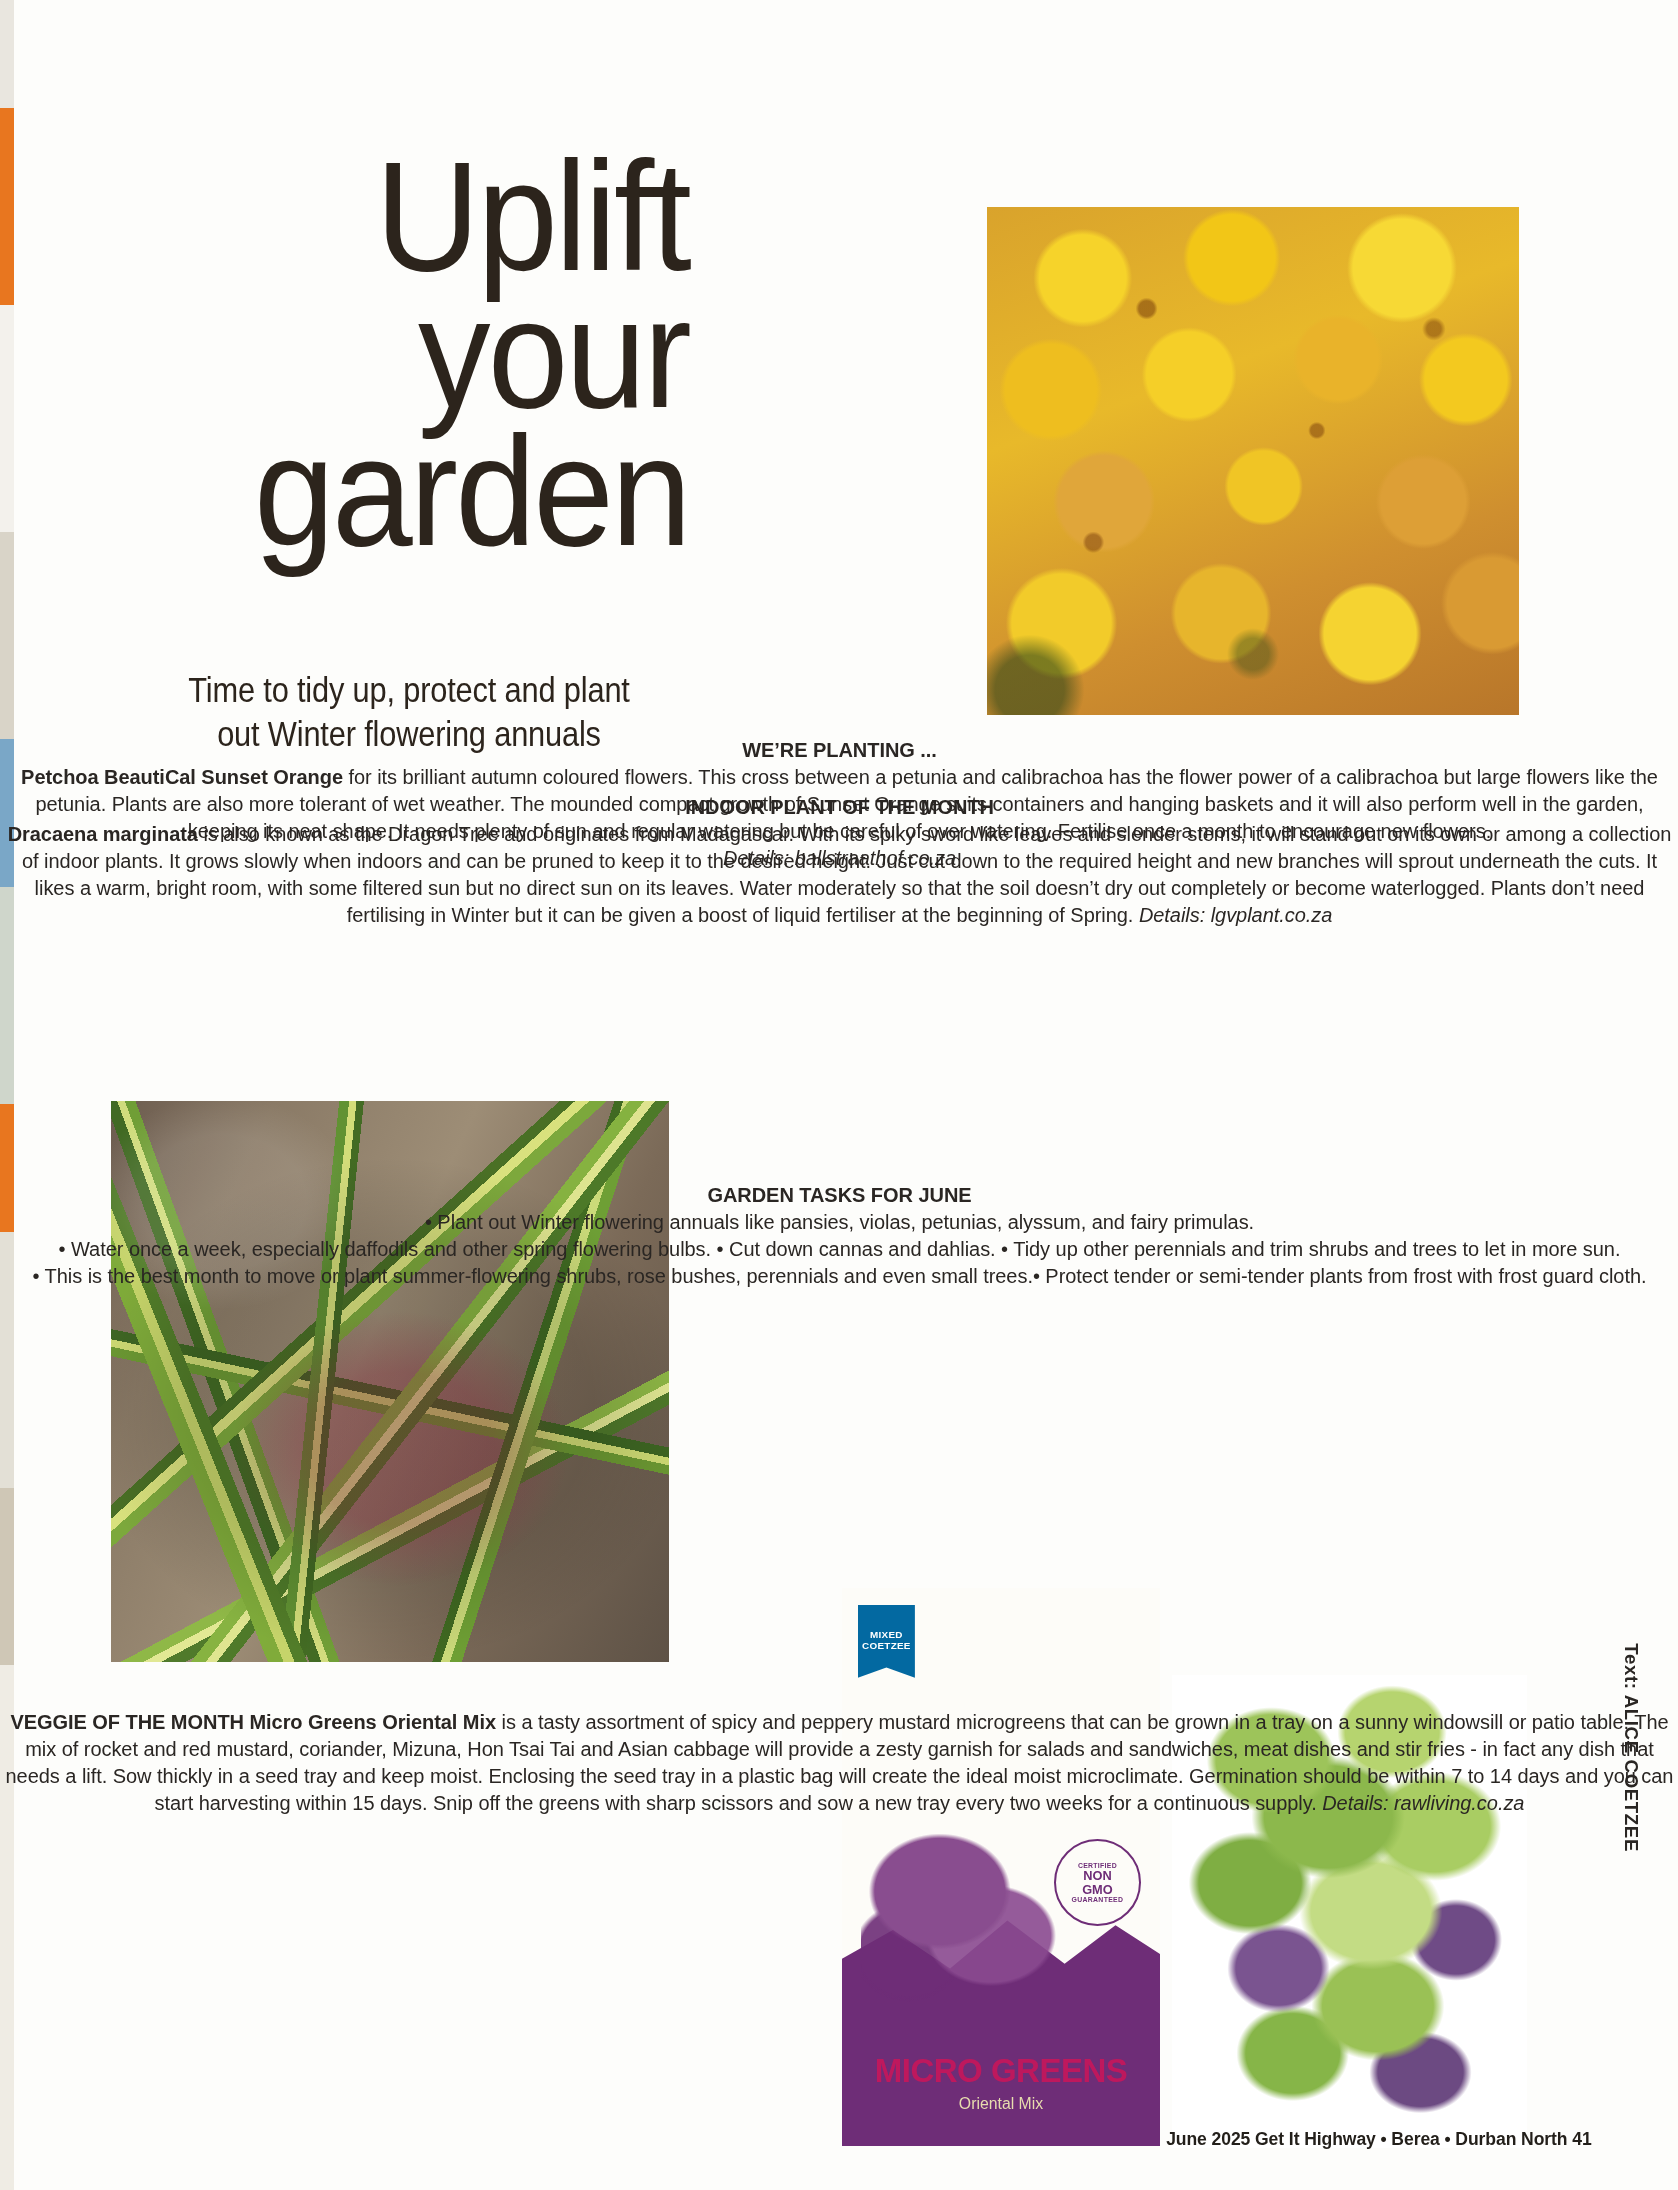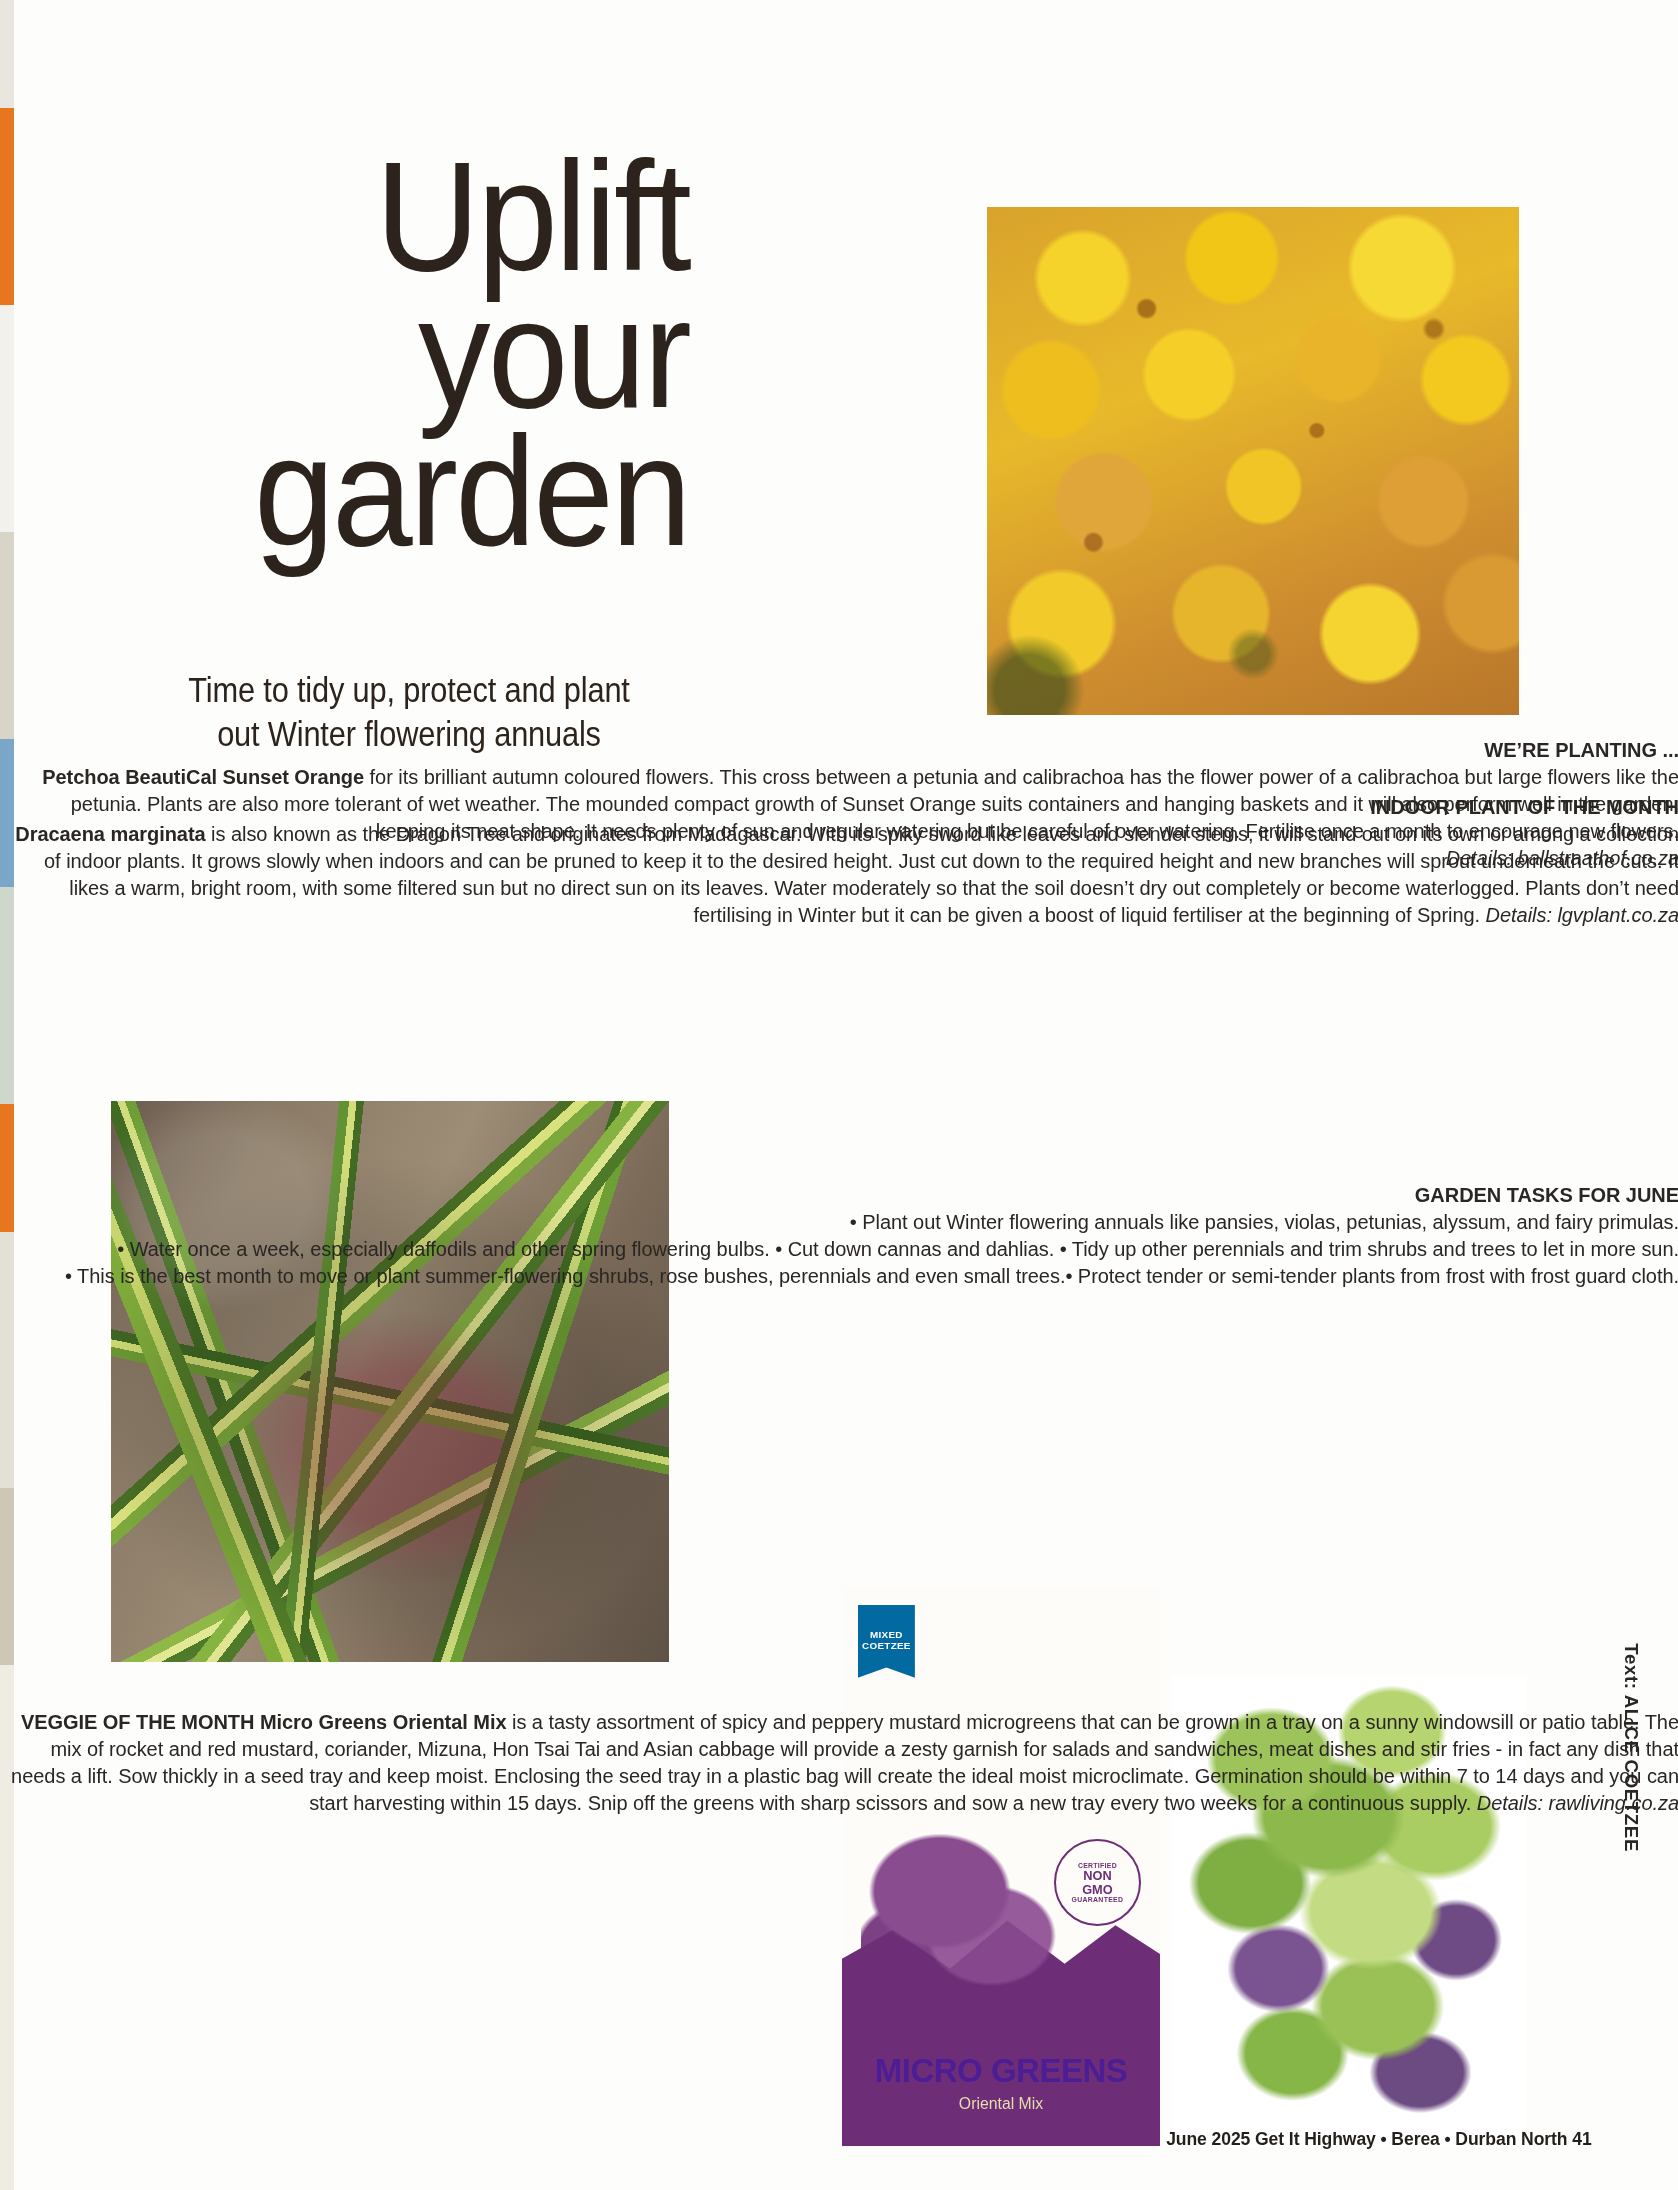--- a/index.html
+++ b/index.html
@@ -56,21 +56,21 @@
     transform:scaleX(0.88);
     transform-origin:center top;
     letter-spacing:-0.2px;
   }
 
   
   .body{
     font-size:20px;
     line-height:1.355;
     color:#2a2623;
-    text-align:right;
+    text-align:center;
     letter-spacing:-0.05px;
   }
   .body b, .hd{font-weight:700;}
   .body i{font-style:italic;}
 
   
   .photo{position:absolute;overflow:hidden;background:#cfcfc8;}
 
   
   #photo-petunia{left:987px;top:207px;width:532px;height:508px;}
@@ -158,21 +158,21 @@
   }
   .packet-badge{
     position:absolute;right:6%;top:45%;width:83px;height:83px;border-radius:50%;
     border:2px solid #6e2d77;color:#6e2d77;
     display:flex;flex-direction:column;align-items:center;justify-content:center;
     font-size:12.8px;font-weight:700;line-height:1.05;text-align:center;
   }
   .packet-badge .b-small{font-size:6.9px;letter-spacing:0.3px;}
   .packet-title{
     position:absolute;left:0;bottom:10%;width:100%;text-align:center;
-    color:#4c1d95;font-size:33px;font-weight:700;letter-spacing:-0.5px;
+    color:#be185d;font-size:33px;font-weight:700;letter-spacing:-0.5px;
   }
   .packet-sub{
     position:absolute;left:0;bottom:6%;width:100%;text-align:center;
     color:#e7dcae;font-size:15.8px;
   }
   .packet-flag{
     position:absolute;left:5%;top:3%;width:57px;height:73px;
     background:#0369a1;color:#fff;font-size:9.9px;font-weight:700;
     display:flex;flex-direction:column;align-items:center;justify-content:center;
     line-height:1.1;text-align:center;

